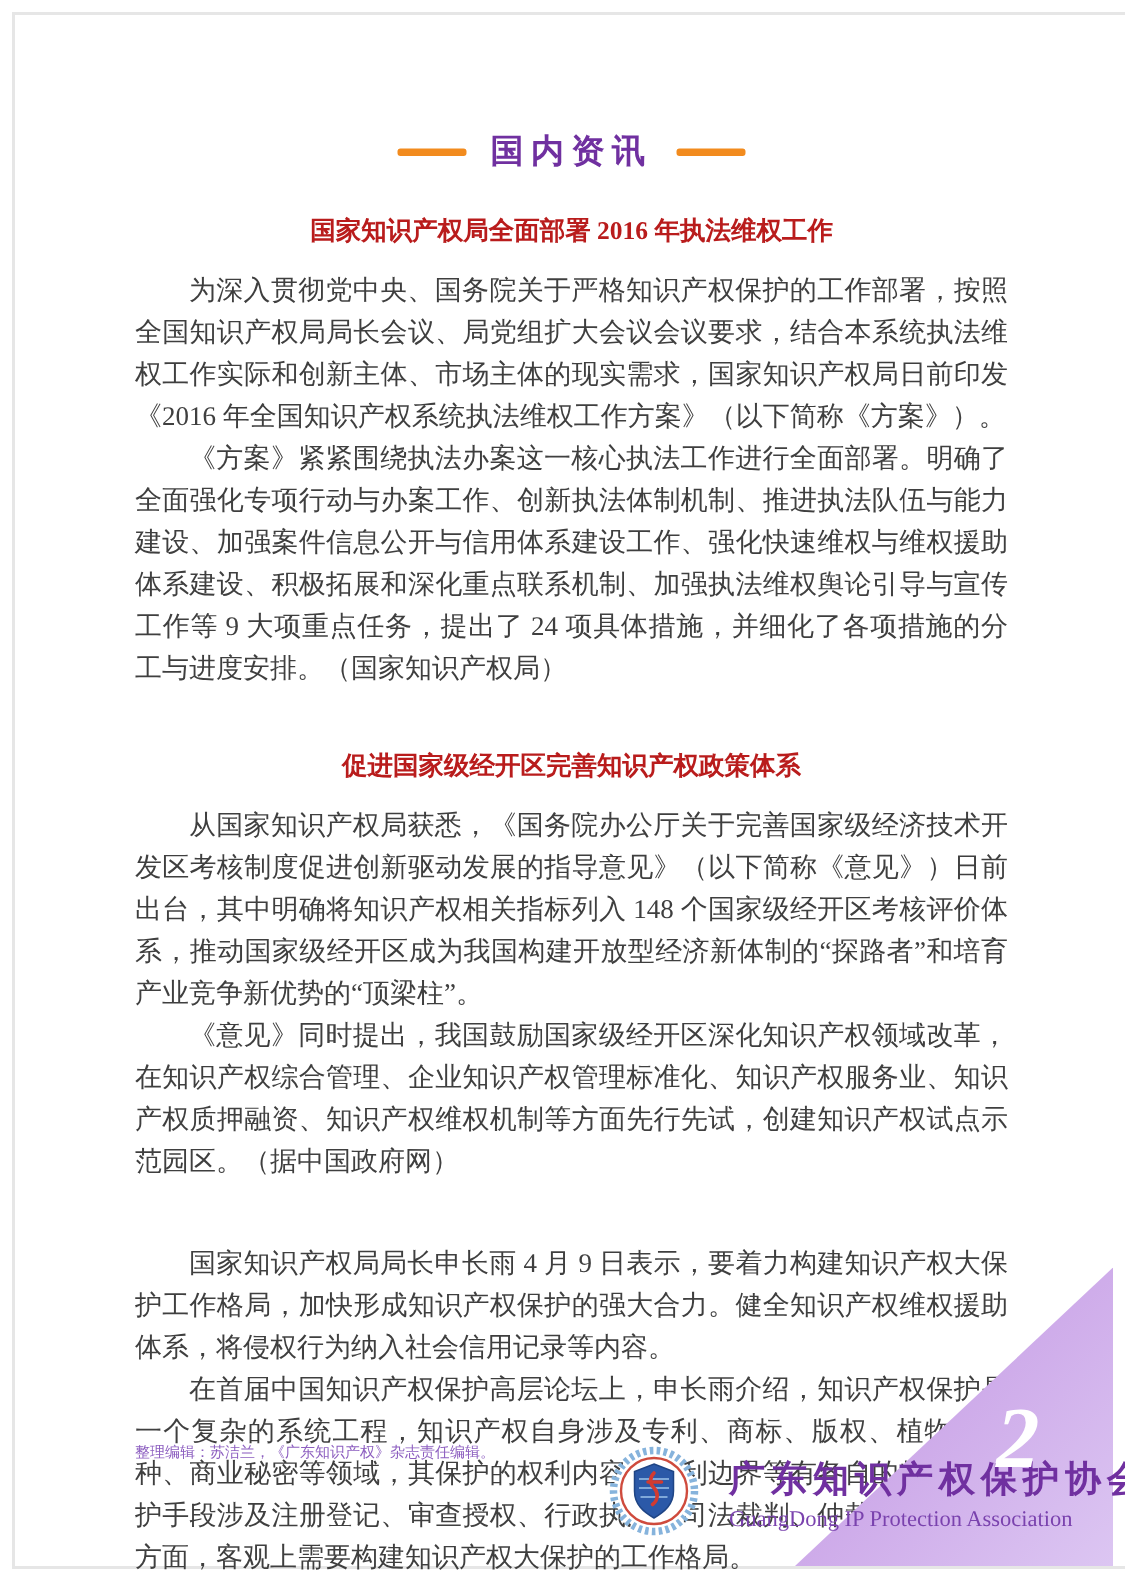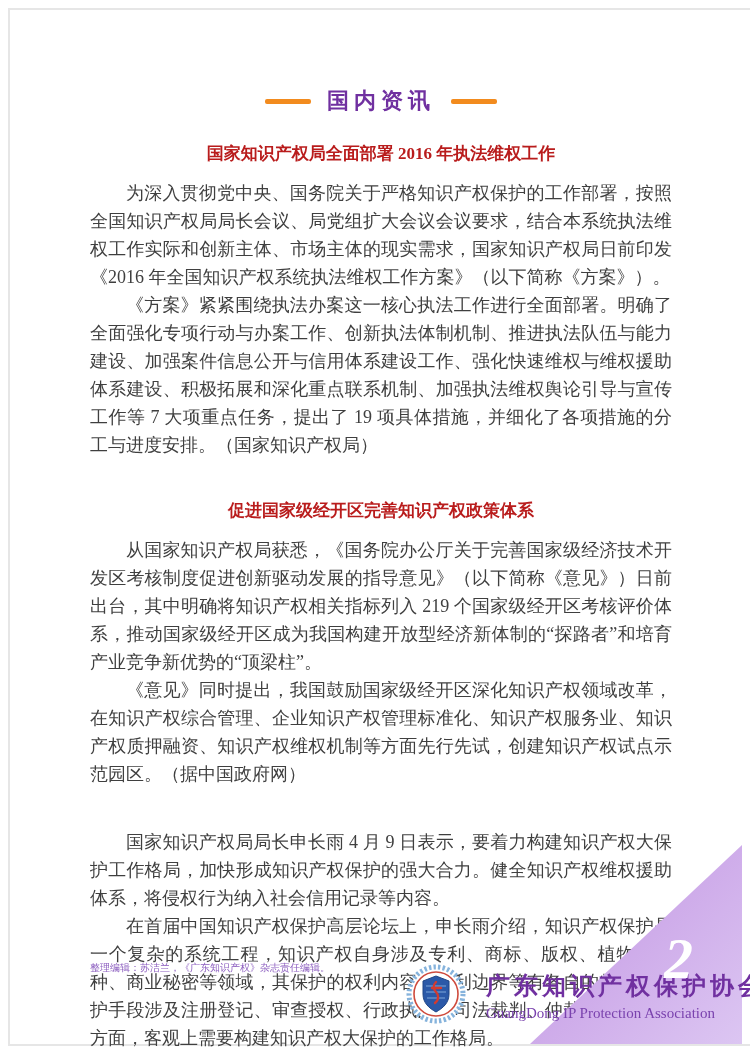--- a/index.html
+++ b/index.html
@@ -115,26 +115,26 @@
 
     <div class="section-header">
       <span class="dash"></span>
       <span class="section-title">国内资讯</span>
       <span class="dash"></span>
     </div>
 
     <div class="article">
       <h2 class="article-title">国家知识产权局全面部署 2016 年执法维权工作</h2>
       <p class="para">为深入贯彻党中央、国务院关于严格知识产权保护的工作部署，按照全国知识产权局局长会议、局党组扩大会议会议要求，结合本系统执法维权工作实际和创新主体、市场主体的现实需求，国家知识产权局日前印发《2016 年全国知识产权系统执法维权工作方案》（以下简称《方案》）。</p>
-      <p class="para">《方案》紧紧围绕执法办案这一核心执法工作进行全面部署。明确了全面强化专项行动与办案工作、创新执法体制机制、推进执法队伍与能力建设、加强案件信息公开与信用体系建设工作、强化快速维权与维权援助体系建设、积极拓展和深化重点联系机制、加强执法维权舆论引导与宣传工作等 7 大项重点任务，提出了 19 项具体措施，并细化了各项措施的分工与进度安排。（国家知识产权局）</p>
+      <p class="para">《方案》紧紧围绕执法办案这一核心执法工作进行全面部署。明确了全面强化专项行动与办案工作、创新执法体制机制、推进执法队伍与能力建设、加强案件信息公开与信用体系建设工作、强化快速维权与维权援助体系建设、积极拓展和深化重点联系机制、加强执法维权舆论引导与宣传工作等 9 大项重点任务，提出了 24 项具体措施，并细化了各项措施的分工与进度安排。（国家知识产权局）</p>
     </div>
 
     <div class="article">
       <h2 class="article-title">促进国家级经开区完善知识产权政策体系</h2>
-      <p class="para">从国家知识产权局获悉，《国务院办公厅关于完善国家级经济技术开发区考核制度促进创新驱动发展的指导意见》（以下简称《意见》）日前出台，其中明确将知识产权相关指标列入 219 个国家级经开区考核评价体系，推动国家级经开区成为我国构建开放型经济新体制的“探路者”和培育产业竞争新优势的“顶梁柱”。</p>
+      <p class="para">从国家知识产权局获悉，《国务院办公厅关于完善国家级经济技术开发区考核制度促进创新驱动发展的指导意见》（以下简称《意见》）日前出台，其中明确将知识产权相关指标列入 148 个国家级经开区考核评价体系，推动国家级经开区成为我国构建开放型经济新体制的“探路者”和培育产业竞争新优势的“顶梁柱”。</p>
       <p class="para">《意见》同时提出，我国鼓励国家级经开区深化知识产权领域改革，在知识产权综合管理、企业知识产权管理标准化、知识产权服务业、知识产权质押融资、知识产权维权机制等方面先行先试，创建知识产权试点示范园区。（据中国政府网）</p>
     </div>
 
     <div class="article">
       <p class="para">国家知识产权局局长申长雨 4 月 9 日表示，要着力构建知识产权大保护工作格局，加快形成知识产权保护的强大合力。健全知识产权维权援助体系，将侵权行为纳入社会信用记录等内容。</p>
       <p class="para">在首届中国知识产权保护高层论坛上，申长雨介绍，知识产权保护是一个复杂的系统工程，知识产权自身涉及专利、商标、版权、植物新品种、商业秘密等领域，其保护的权利内容、权利边界等有各自的特点；保护手段涉及注册登记、审查授权、行政执法、司法裁判、仲裁调解等多个方面，客观上需要构建知识产权大保护的工作格局。</p>
     </div>
 
   </div>
 

